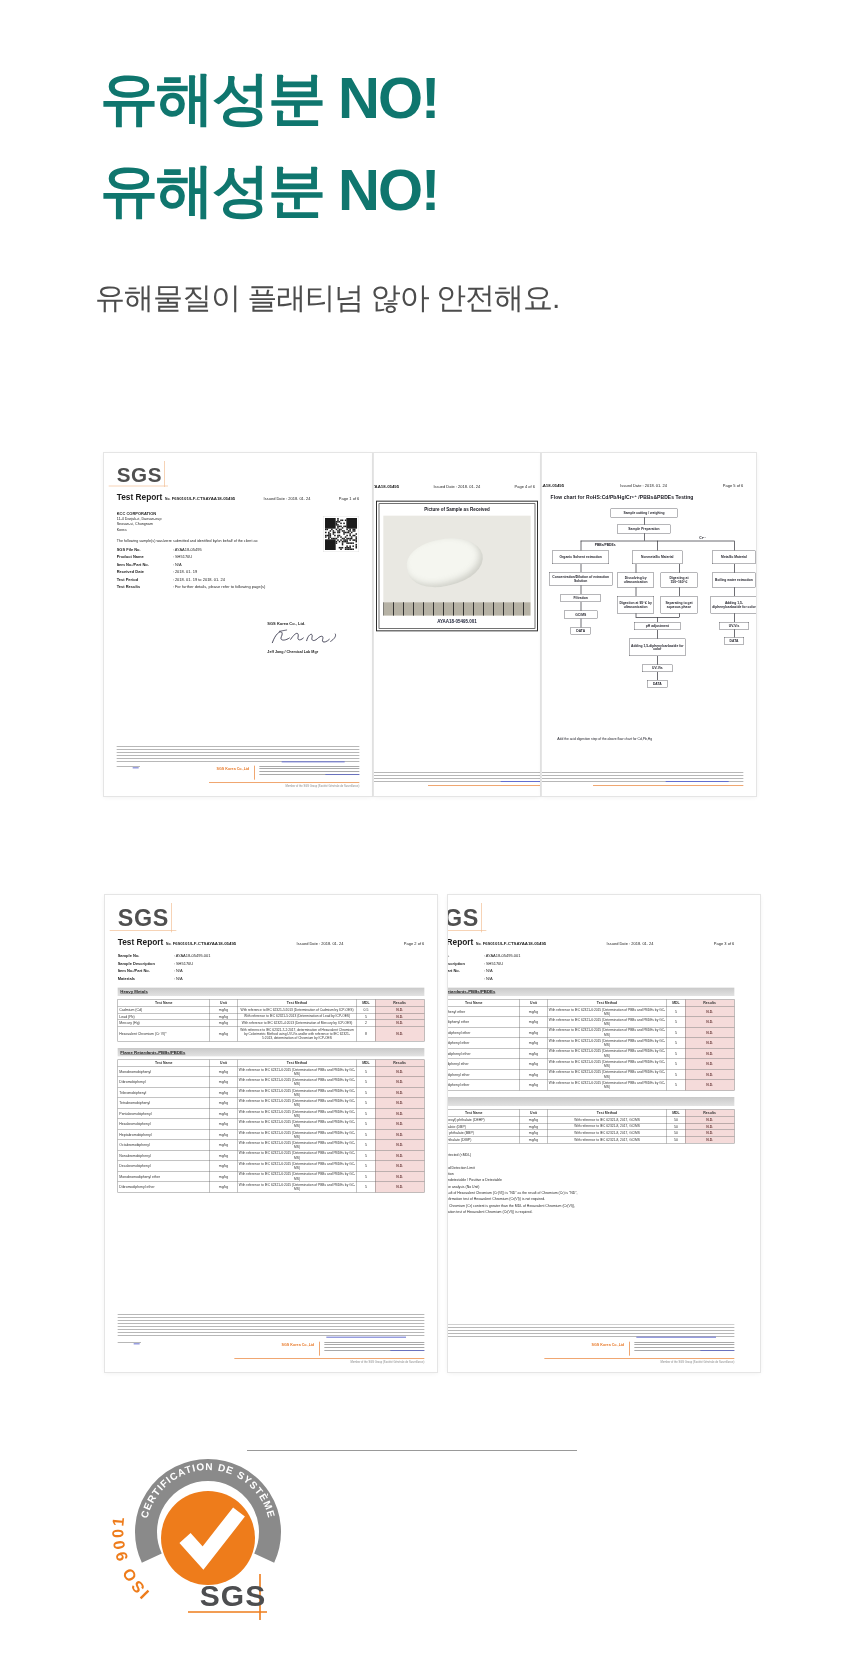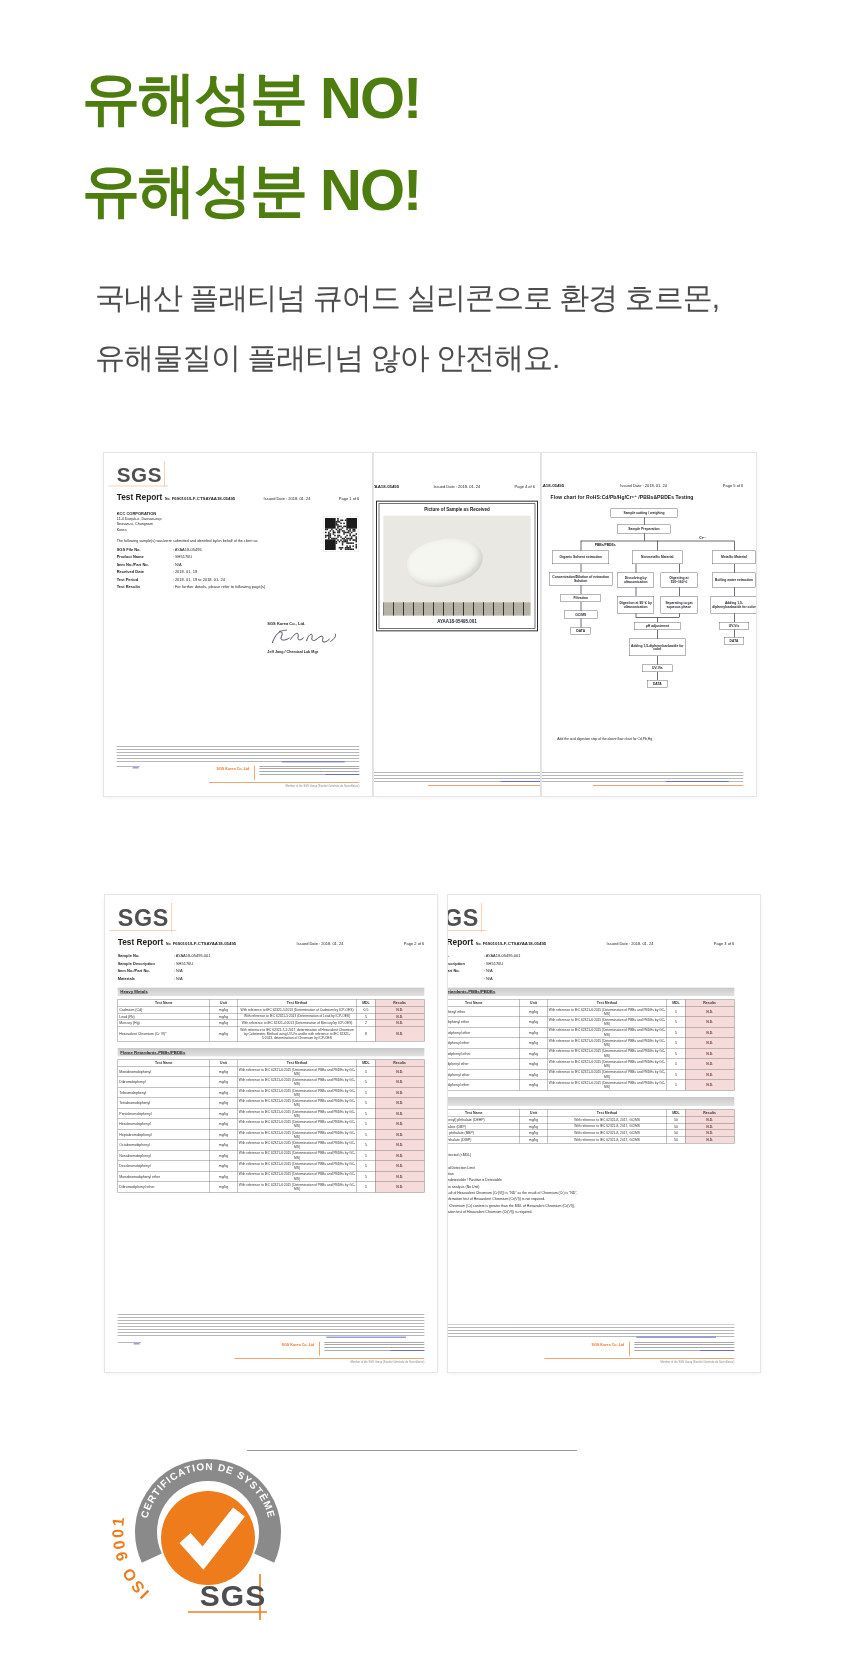--- a/index.html
+++ b/index.html
@@ -1,20 +1,20 @@
 <!DOCTYPE html>
 <html><head>
 <meta charset="utf-8">
 <title>Product Detail</title>
 <style>
   html,body{margin:0;padding:0;}
   body{width:860px;height:1672px;background:#fff;position:relative;overflow:hidden;
        font-family:"Liberation Sans","DejaVu Sans",sans-serif;}
   
-  .hero{position:absolute;left:82px;top:52px;color:#4d7c0f;}
+  .hero{position:absolute;left:100px;top:52px;color:#0f766e;}
   .hero .t{font-size:58px;font-weight:800;line-height:92px;letter-spacing:-2px;}
   .sub{position:absolute;left:95px;top:268px;color:#4c4c4c;font-size:30px;line-height:60px;letter-spacing:-1px;}
   
   .doc{position:absolute;background:#fff;overflow:hidden;
        box-shadow:0 0 0 1px #e5e5e5,0 1px 5px rgba(0,0,0,.07);}
   .inner{position:absolute;top:0;transform:scale(.33334);transform-origin:0 0;background:#fff;}
   .pg{position:relative;box-sizing:border-box;padding:34px 38px;width:100%;height:100%;}
   .sgslogo{display:inline-block;position:relative;font-weight:900;color:#4f4f4f;letter-spacing:2px;line-height:1;}
   .sgslogo::before{content:"";position:absolute;left:-24px;bottom:-4px;width:130%;height:2px;background:#f2bd92;}
   .sgslogo::after{content:"";position:absolute;right:-8px;top:-10px;width:2px;height:125%;background:#f2bd92;}
@@ -89,21 +89,20 @@
   .certtext .l{font-size:26px;color:#474747;line-height:45px;letter-spacing:-1px;}
 </style>
 </head>
 <body>
 
 <div class="hero">
   <div class="t">유해성분 NO!</div>
   <div class="t">유해성분 NO!</div>
 </div>
 <div class="sub">
-  <div>국내산 플래티넘 큐어드 실리콘으로 환경 호르몬,</div>
   <div>유해물질이 플래티넘 않아 안전해요.</div>
 </div>
 
 <div class="doc" style="left:104px;top:453px;width:268px;height:343px;">
   <div class="inner" style="left:0;width:804px;height:1029px;">
     <div class="pg">
       <div class="sgslogo" style="font-size:62px;">SGS</div>
       <div class="rptline">
         <span style="display:flex;align-items:baseline;">
           <span class="ttl">Test Report</span>

